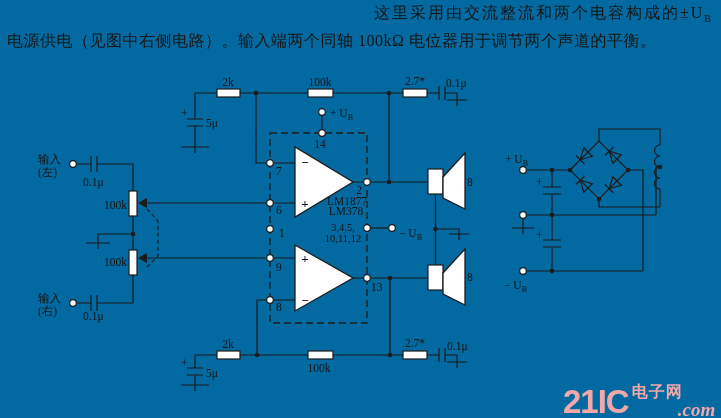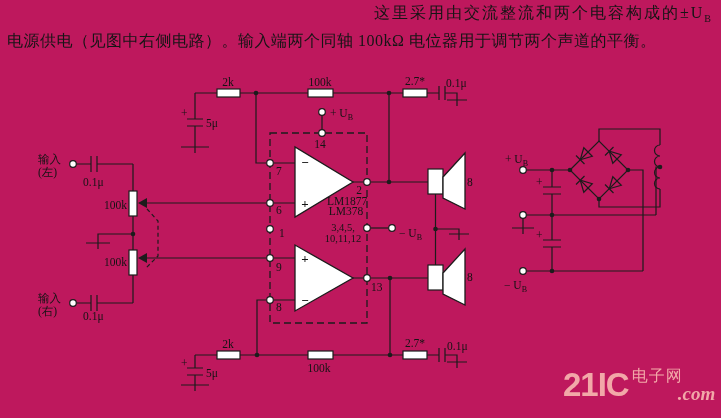--- a/index.html
+++ b/index.html
@@ -1,43 +1,43 @@
 <!DOCTYPE html>
 <html><head>
 <meta charset="utf-8">
 <style>
   html,body { margin:0; padding:0; background:#fff; }
   #stage {
-    position:relative; width:721px; height:418px; background:#be185d;
+    position:relative; width:721px; height:418px; background:#0369a1;
     font-family:"Liberation Serif","DejaVu Serif",serif; color:#111;
     overflow:hidden;
   }
   .para { position:absolute; font-size:16px; color:#151515; white-space:nowrap; }
   .para-line1 { left:374px; top:3px; letter-spacing:2px; }
   .para-line2 { left:7px; top:31px; letter-spacing:0.5px;text-align:center; }
   .para sub { font-size:10px; letter-spacing:0; }
   svg.schem { position:absolute; left:0; top:0; }
   svg.schem path, svg.schem polyline { fill:none; stroke:#1c1c1c; stroke-width:1.2; }
   svg.schem rect.comp { fill:#ffffff; stroke:#1c1c1c; stroke-width:1.2; }
   svg.schem rect.icbox { fill:none; stroke:#1c1c1c; stroke-width:1.3; stroke-dasharray:7,4; }
   svg.schem polygon.tri { fill:#ffffff; stroke:#1c1c1c; stroke-width:1.3; }
   svg.schem polygon.solid { fill:#1c1c1c; stroke:none; }
   svg.schem circle.pin { fill:#ffffff; stroke:#1c1c1c; stroke-width:1.2; }
   svg.schem circle.dot { fill:#1c1c1c; stroke:none; }
   svg.schem text { fill:#141414; font-family:"Liberation Serif","DejaVu Serif",serif; font-size:11.5px; }
   svg.schem text.small { font-size:10.5px; }
   svg.schem text.sign { font-size:13px; font-weight:bold; }
   svg.schem tspan.sub { font-size:8px; }
   .watermark {
-    position:absolute; left:563px; top:367px; display:flex; align-items:center;
+    position:absolute; left:563px; top:367px; display:flex; align-items:flex-end;
     color:#f2a8a8; user-select:none;
   }
   .wm-big { font-family:"Liberation Sans","DejaVu Sans",sans-serif; font-weight:bold; font-size:33px; line-height:0.95; letter-spacing:-1px; }
   .wm-col { display:flex; flex-direction:column; margin-left:3px; }
-  .wm-cn  { font-size:16px; font-weight:normal; line-height:1.1; letter-spacing:1px; }
+  .wm-cn  { font-size:16px; font-weight:bold; line-height:1.1; letter-spacing:1px;margin-top:16px; }
   .wm-com { font-family:"Liberation Serif","DejaVu Serif",serif; font-style:italic; font-weight:bold; font-size:19px; line-height:0.9;margin-left:46px; }
 </style>
 </head>
 <body>
 
 <div id="stage">
 
   <div class="para para-line1"><span>这里采用由交流整流和两个电容构成的±U</span><sub>B</sub></div>
   <div class="para para-line2">电源供电（见图中右侧电路）。输入端两个同轴 100kΩ 电位器用于调节两个声道的平衡。</div>
 

